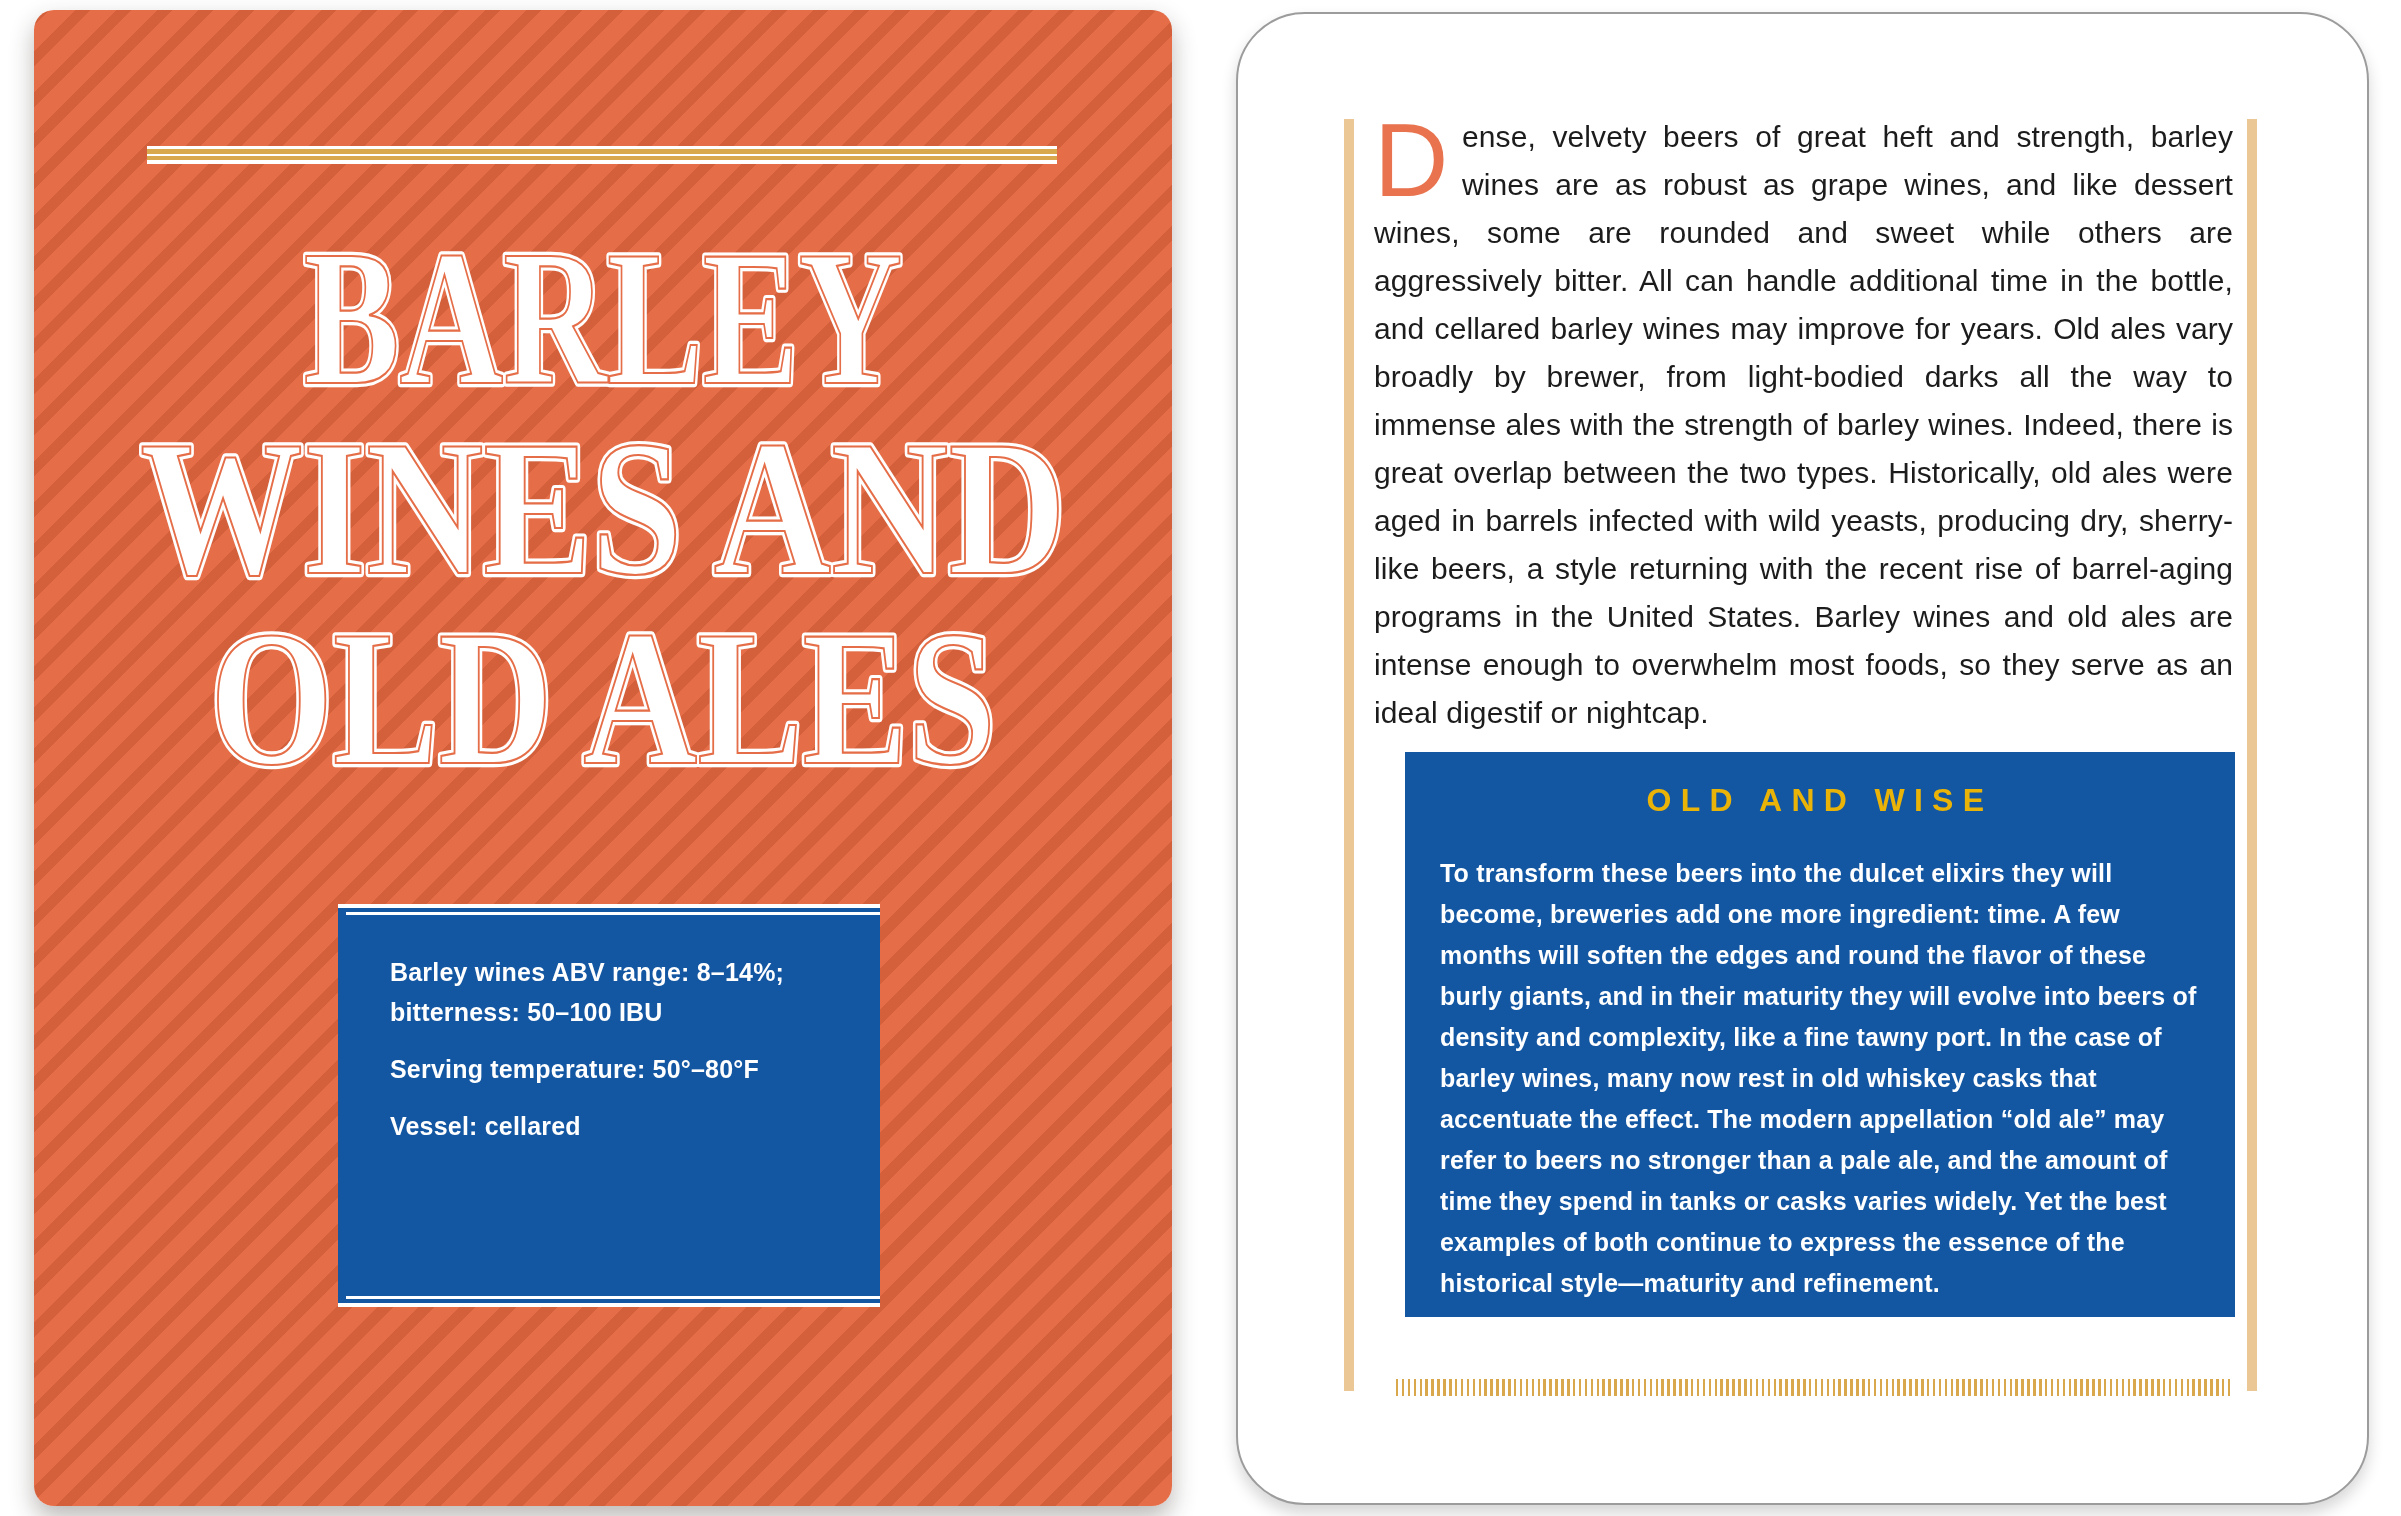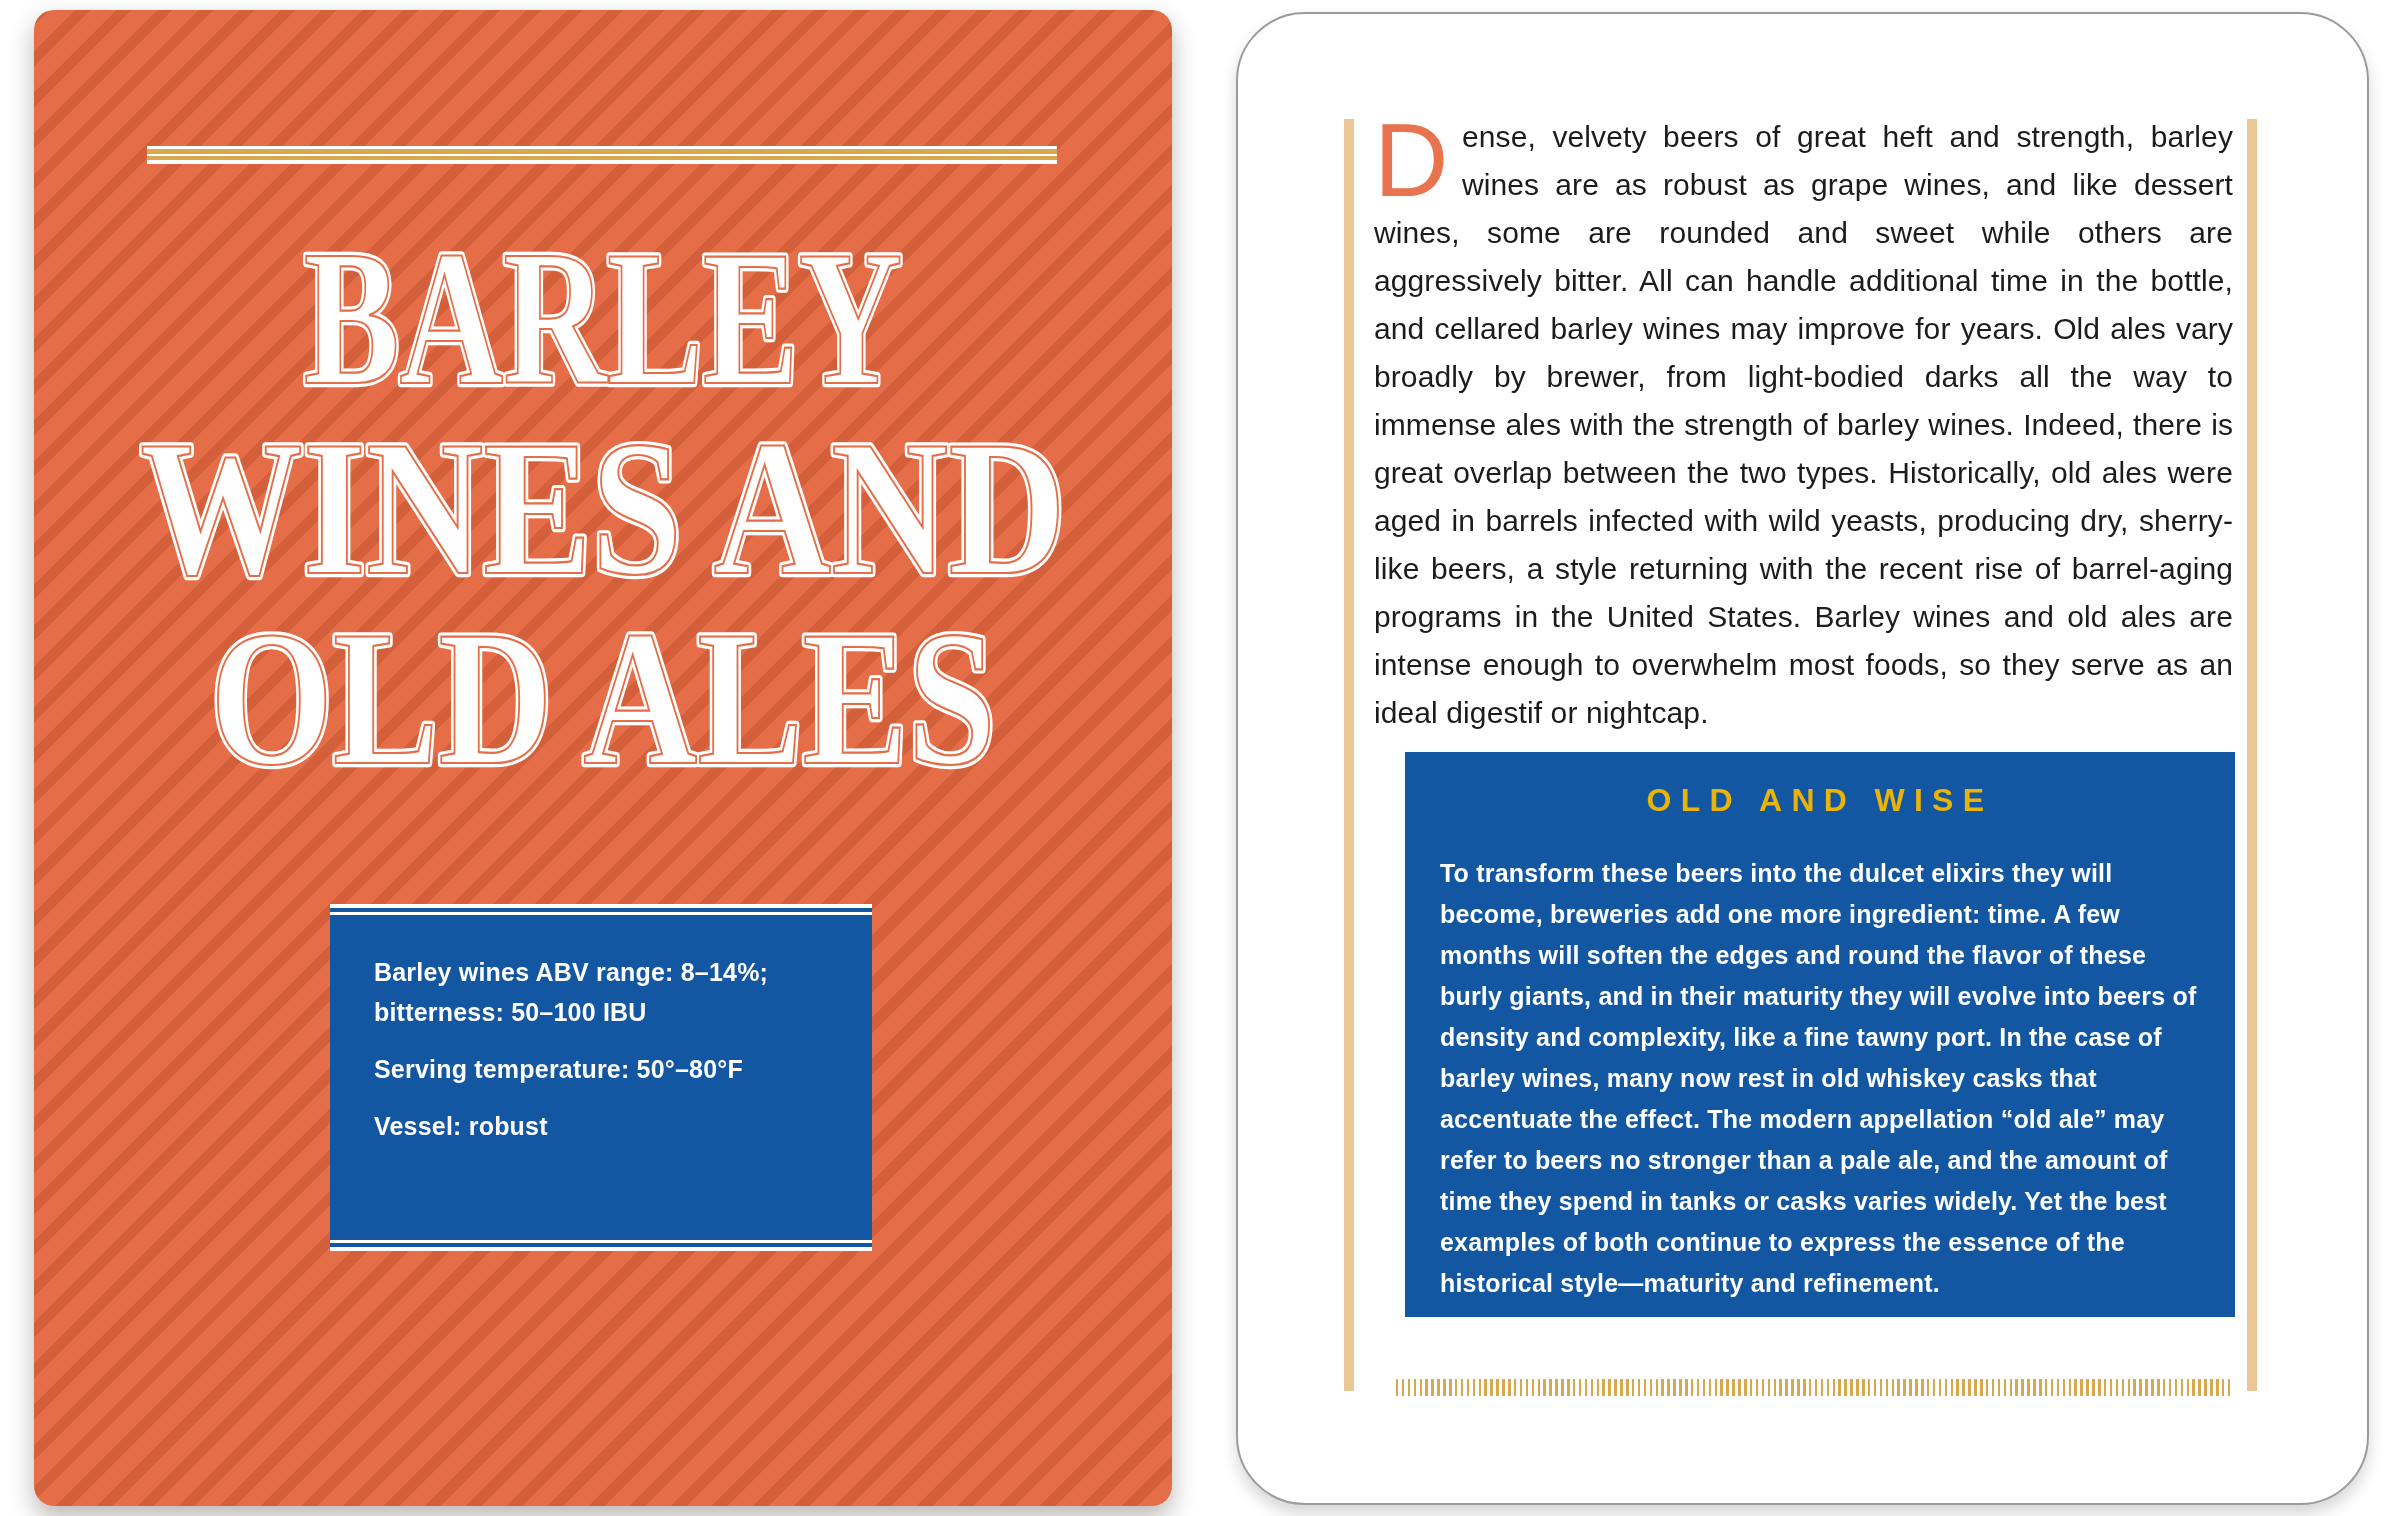--- a/index.html
+++ b/index.html
@@ -33,23 +33,23 @@
       var(--gold) 10px 14.3px, var(--white) 14.3px 17.7px);
   }
   .title-svg{position:absolute;left:0;top:0;width:1138px;height:843px;}
   .title-svg text{
     font-family:"Liberation Serif",serif;font-weight:bold;font-size:230px;
   }
   .title-white{fill:#fff;stroke:#fff;stroke-width:10px;stroke-linejoin:round;paint-order:stroke;}
   .title-inline{fill:none;stroke:var(--orange_base);stroke-width:2.6px;}
 
   .specs-box{
-    position:absolute;left:296px;top:894px;width:542px;height:347px;
+    position:absolute;left:304px;top:894px;width:542px;height:403px;
     background:var(--blue);
-    border-top:4.2px solid #fff;border-bottom:4.2px solid #fff;
+    border-top:4.2px solid #fff;border-bottom:4.2px solid #fff;padding-left:8px;
   }
   .specs-inner{
     height:100%;margin:4.2px 0;border-top:3.4px solid #fff;border-bottom:3.4px solid #fff;
     height:calc(100% - 8.4px);
     padding:37px 44px 0 44px;
   }
   .specs-inner p{
     color:#fff;font-size:25px;line-height:40px;font-weight:bold;
     margin-bottom:17px;letter-spacing:0.2px;
   }
@@ -109,21 +109,21 @@
       <text class="title-inline" x="675" y="668" text-anchor="middle" textLength="1098" lengthAdjust="spacingAndGlyphs">WINES AND</text>
 
       <text class="title-white" x="675" y="893" text-anchor="middle" textLength="932" lengthAdjust="spacingAndGlyphs">OLD ALES</text>
       <text class="title-inline" x="675" y="893" text-anchor="middle" textLength="932" lengthAdjust="spacingAndGlyphs">OLD ALES</text>
     </svg>
 
     <div class="specs-box">
       <div class="specs-inner">
         <p>Barley wines ABV range: 8–14%; bitterness: 50–100 IBU</p>
         <p>Serving temperature: 50°–80°F</p>
-        <p>Vessel: robust</p>
+        <p>Vessel: cellared</p>
       </div>
     </div>
   </div>
 
   <div class="page-right">
     <div class="tan-bar left"></div>
     <div class="tan-bar right"></div>
 
     <div class="intro">
       <span class="dropcap">D</span><span>ense, velvety beers of great heft and strength, barley wines are as robust as grape wines, and like dessert wines, some are rounded and sweet while others are aggressively bitter. All can handle additional time in the bottle, and cellared barley wines may improve for years. Old ales vary broadly by brewer, from light-bodied darks all the way to immense ales with the strength of barley wines. Indeed, there is great overlap between the two types. Historically, old ales were aged in barrels infected with wild yeasts, producing dry, sherry-like beers, a style returning with the recent rise of barrel-aging programs in the United States. Barley wines and old ales are intense enough to overwhelm most foods, so they serve as an ideal digestif or nightcap.</span>

